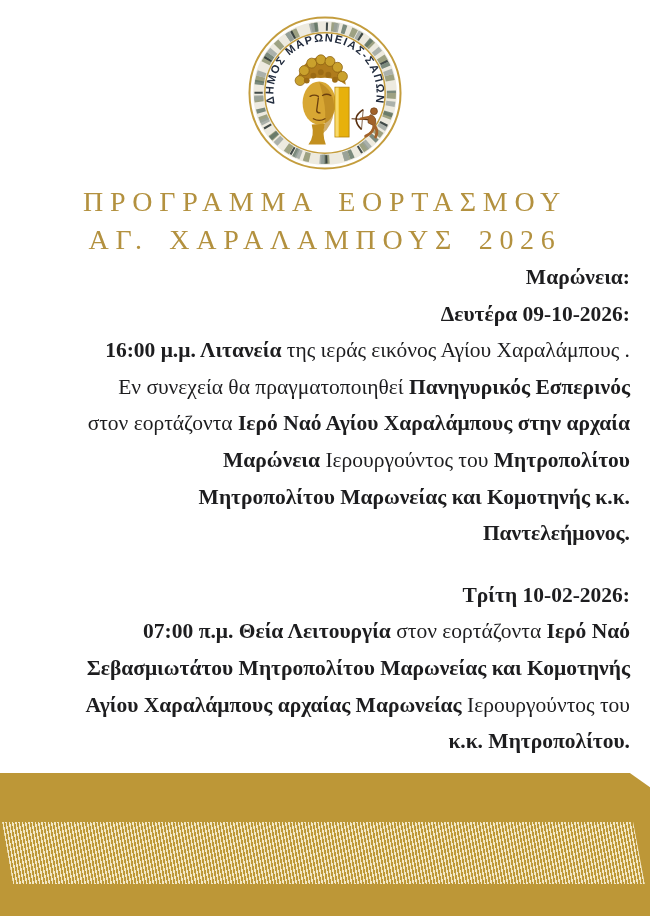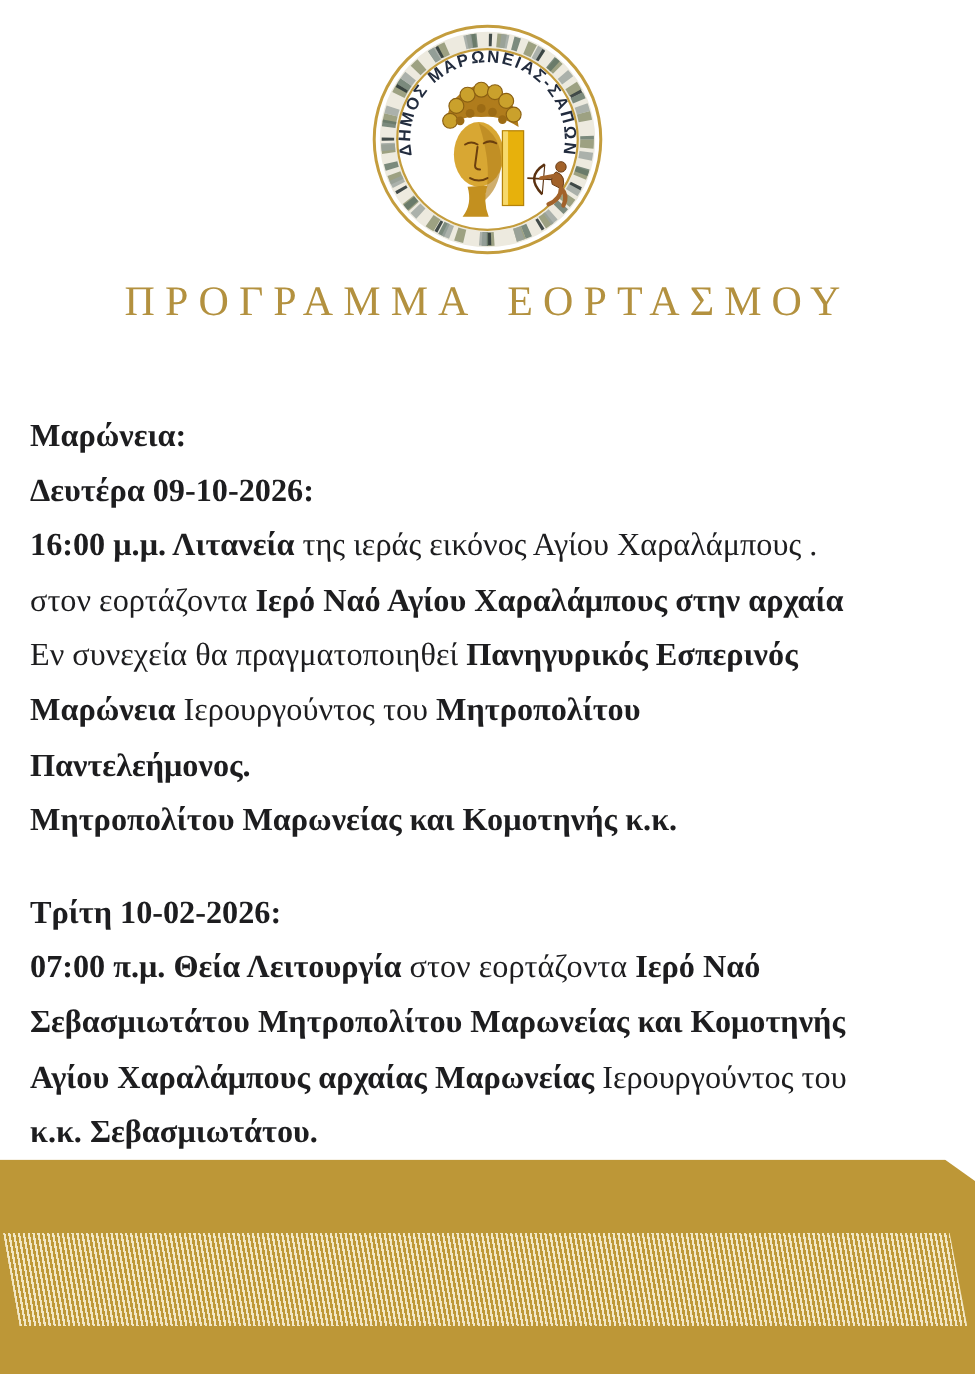--- a/index.html
+++ b/index.html
@@ -16,22 +16,22 @@
   .mosaic-base{fill:none;stroke:var(--mosaic-base);}
   .mosaic-tiles{fill:none;}
   .ring-text{font-family:"Liberation Sans","DejaVu Sans",sans-serif;
     font-weight:bold;font-size:13.5px;letter-spacing:1.6px;fill:var(--ring-navy);}
   
   .title{position:absolute;top:183px;left:0;width:100%;margin:0;
     text-align:center;font-weight:400;font-size:28px;line-height:38px;
     letter-spacing:0.24em;word-spacing:0.25em;color:var(--gold-title);}
   .title-line{display:block;white-space:nowrap;}
   
-  .program{position:absolute;top:272px;left:20px;width:610px;
-    text-align:left;font-size:21.5px;line-height:36.6px;color:var(--body-ink);}
+  .program{position:absolute;top:259px;left:20px;width:610px;
+    text-align:right;font-size:21.5px;line-height:36.6px;color:var(--body-ink);}
   .para{margin:0;}
   .para + .para{margin-top:25px;}
   .line{display:block;}
   .b{font-weight:bold;}
   
   .footer-band{position:absolute;left:0;top:773px;width:650px;height:143px;
     background:var(--band-gold);
     -webkit-clip-path:polygon(0 0,96.9% 0,100% 10%,100% 100%,0 100%);
     clip-path:polygon(0 0,96.9% 0,100% 10%,100% 100%,0 100%);}
   .stripes{position:absolute;left:0;top:49px;width:650px;height:62px;
@@ -106,39 +106,40 @@
         <circle cx="31" cy="6" r="4.2" fill="#a2622a" stroke="#6b3c14" stroke-width="0.8"></circle>
         <path d="M27 10 Q36 13 32 24 L24 20 Q22 14 27 10 Z" fill="#a2622a" stroke="#6b3c14" stroke-width="0.8"></path>
         <path d="M26 13 L15 15" stroke="#a2622a" stroke-width="3" stroke-linecap="round"></path>
         <path d="M31 23 q0 9 -10 13 M31 23 q6 6 2 14" fill="none" stroke="#a2622a" stroke-width="3.4" stroke-linecap="round"></path>
       </g>
     </svg>
   </div>
 
   <h1 class="title">
     <span class="title-line">ΠΡΟΓΡΑΜΜΑ ΕΟΡΤΑΣΜΟΥ</span>
+    <span class="title-line">ΑΓ. ΧΑΡΑΛΑΜΠΟΥΣ 2026</span>
   </h1>
 
   <div class="program">
     <p class="para">
       <span class="line"><span class="b">Μαρώνεια:</span></span>
       <span class="line"><span class="b">Δευτέρα 09-10-2026:</span></span>
       <span class="line"><span class="b">16:00 μ.μ. Λιτανεία</span><span> της ιεράς εικόνος Αγίου Χαραλάμπους .</span></span>
+      <span class="line"><span>Εν συνεχεία θα πραγματοποιηθεί </span><span class="b">Πανηγυρικός Εσπερινός</span></span>
       <span class="line"><span>στον εορτάζοντα </span><span class="b">Ιερό Ναό Αγίου Χαραλάμπους στην αρχαία</span></span>
-      <span class="line"><span>Εν συνεχεία θα πραγματοποιηθεί </span><span class="b">Πανηγυρικός Εσπερινός</span></span>
       <span class="line"><span class="b">Μαρώνεια</span><span> Ιερουργούντος του </span><span class="b">Μητροπολίτου</span></span>
+      <span class="line"><span class="b">Μητροπολίτου Μαρωνείας και Κομοτηνής κ.κ.</span></span>
       <span class="line"><span class="b">Παντελεήμονος.</span></span>
-      <span class="line"><span class="b">Μητροπολίτου Μαρωνείας και Κομοτηνής κ.κ.</span></span>
     </p>
     <p class="para">
       <span class="line"><span class="b">Τρίτη 10-02-2026:</span></span>
       <span class="line"><span class="b">07:00 π.μ. Θεία Λειτουργία</span><span> στον εορτάζοντα </span><span class="b">Ιερό Ναό</span></span>
       <span class="line"><span class="b">Σεβασμιωτάτου Μητροπολίτου Μαρωνείας και Κομοτηνής</span></span>
       <span class="line"><span class="b">Αγίου Χαραλάμπους αρχαίας Μαρωνείας</span><span> Ιερουργούντος του</span></span>
-      <span class="line"><span class="b">κ.κ. Σεβασμιωτάτου.</span></span>
+      <span class="line"><span class="b">κ.κ. Μητροπολίτου.</span></span>
     </p>
   </div>
 
   <div class="footer-band">
     <div class="stripes"></div>
   </div>
 
 </div>
 
 </body></html>

